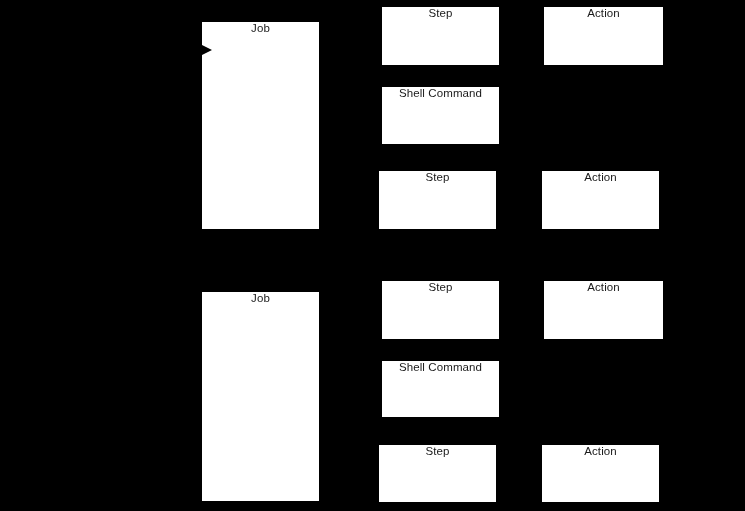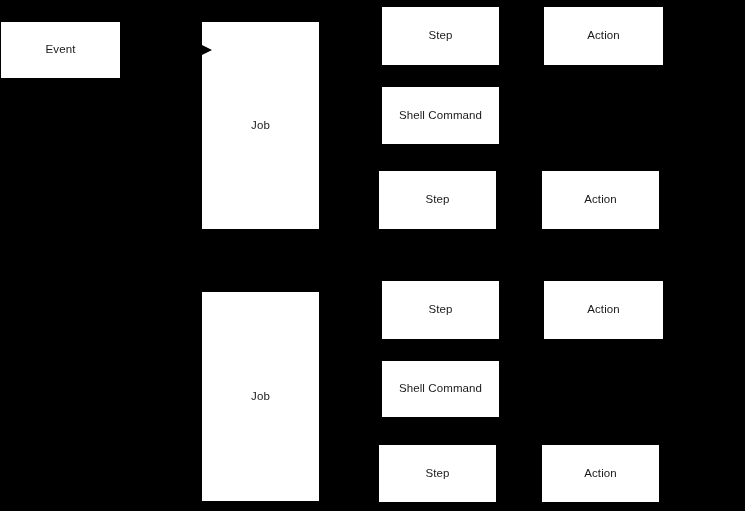--- a/index.html
+++ b/index.html
@@ -14,21 +14,20 @@
     background: #000000;
     overflow: hidden;
     font-family: "Liberation Sans", sans-serif;
   }
   .node {
     position: absolute;
     background: #ffffff;
     border: 1px solid #000000;
     box-sizing: border-box;
     display: flex;
-    align-items: center;
     justify-content: center;
     color: #1a1a1a;
     font-size: 11.5px;
     line-height: 1.2;
     letter-spacing: 0.1px;
     text-align: center;
     user-select: none;
   }
   .node-label {
     display: block;
@@ -46,23 +45,20 @@
     position: absolute;
     background: #000000;
     height: 1px;
   }
 </style>
 </head>
 <body>
 
 <div id="canvas">
 
-  <div class="node" style="left:0px;  top:21px;  width:121px; height:58px;">
-    <span class="node-label">Event</span>
-  </div>
 
   <div class="node" style="left:201px; top:21px;  width:119px; height:209px;">
     <span class="node-label">Job</span>
   </div>
 
   <div class="node" style="left:381px; top:6px;   width:119px; height:60px;">
     <span class="node-label">Step</span>
   </div>
 
   <div class="node" style="left:543px; top:6px;   width:121px; height:60px;">

